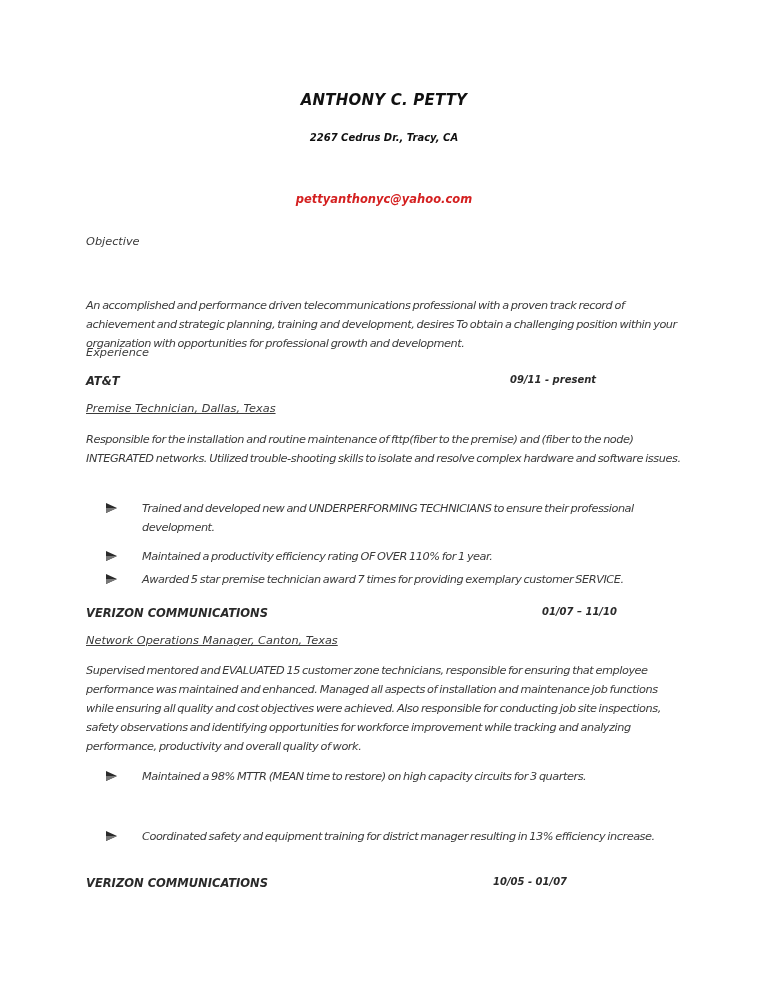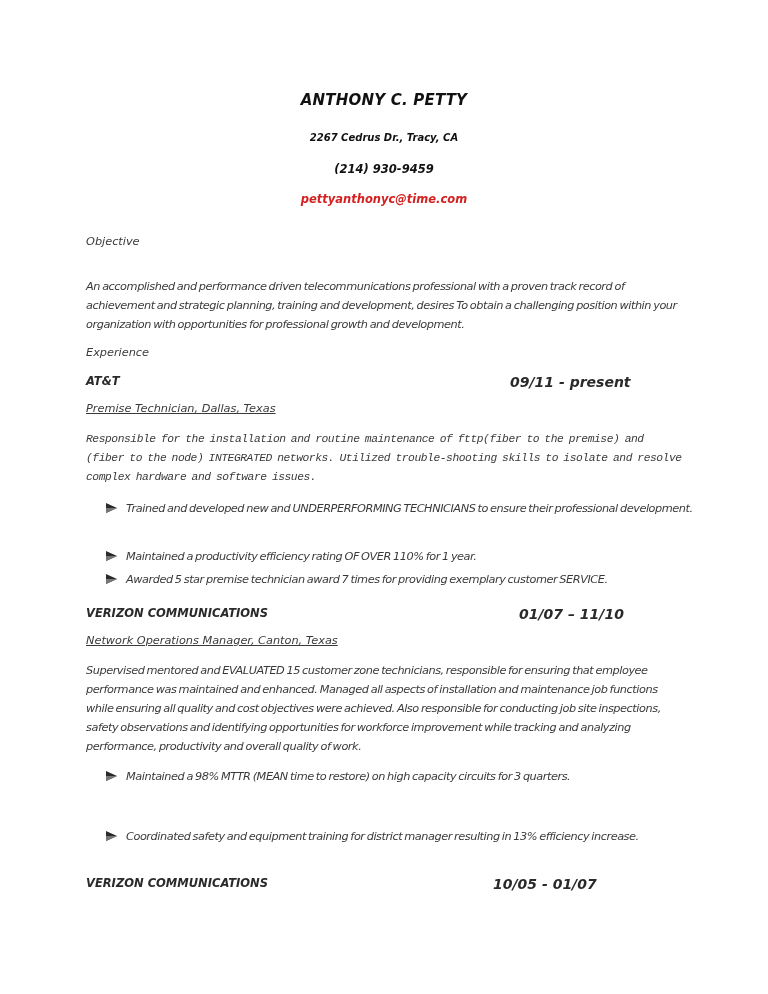--- a/index.html
+++ b/index.html
@@ -57,21 +57,21 @@
     }
     .company {
       font-weight: bold;
       color: #2a2a2a;
       font-size: 11.5px;
     }
     .date {
       position: absolute;
       font-weight: bold;
       color: #2a2a2a;
-      font-size: 14px;
+      font-size: 10px;
       white-space: nowrap;
     }
     .role {
       text-decoration: underline;
       color: #3a3a3a;
     }
     .bullet {
       position: absolute;
       left: 106px;
       width: 590px;
@@ -95,58 +95,57 @@
       content: "";
       position: absolute;
       left: -11px; top: 0px;
       width: 0; height: 0;
       border-top: 0 solid transparent;
       border-bottom: 5px solid transparent;
       border-left: 11px solid #777;
     }
     .bullet .btext {
       display: block;
-      margin-left: 20px;
+      margin-left: 36px;
     }
   </style>
 </head>
 <body>
 
 <div class="page">
 
   <div class="header-line name">ANTHONY C. PETTY</div>
   <div class="header-line address">2267 Cedrus Dr., Tracy, CA</div>
-  <div class="header-line phone">(214) 930-9459</div>
-  <div class="header-line email">pettyanthonyc@time.com</div>
+  <div class="header-line email">pettyanthonyc@yahoo.com</div>
 
   <div class="abs" style="top:235px;">Objective</div>
-  <div class="para" style="top:277px;">An accomplished and performance driven telecommunications professional with a proven track record of achievement and strategic planning, training and development, desires To obtain a challenging position within your organization with opportunities for professional growth and development.</div>
+  <div class="para" style="top:296px;">An accomplished and performance driven telecommunications professional with a proven track record of achievement and strategic planning, training and development, desires To obtain a challenging position within your organization with opportunities for professional growth and development.</div>
 
   <div class="abs" style="top:346px;">Experience</div>
 
   <div class="abs company" style="top:374px;">AT&amp;T</div>
   <div class="date" style="top:374px; left:510px;">09/11 - present</div>
   <div class="abs role" style="top:402px;">Premise Technician, Dallas, Texas</div>
-  <div class="para" style="top:430px;font-family:Liberation Mono, monospace;">Responsible for the installation and routine maintenance of fttp(fiber to the premise) and (fiber to the node) INTEGRATED networks.    Utilized trouble-shooting skills to isolate and resolve complex hardware and software issues.</div>
+  <div class="para" style="top:430px;">Responsible for the installation and routine maintenance of fttp(fiber to the premise) and (fiber to the node) INTEGRATED networks.    Utilized trouble-shooting skills to isolate and resolve complex hardware and software issues.</div>
 
   <div class="bullet" style="top:499px;">
     <span class="arrow"></span>
     <span class="btext">Trained and developed new and UNDERPERFORMING TECHNICIANS to ensure their professional development.</span>
   </div>
   <div class="bullet" style="top:547px;">
     <span class="arrow"></span>
     <span class="btext">Maintained a productivity efficiency rating OF OVER 110% for 1 year.</span>
   </div>
   <div class="bullet" style="top:570px;">
     <span class="arrow"></span>
     <span class="btext">Awarded 5 star premise technician award 7 times for providing exemplary customer SERVICE.</span>
   </div>
 
   <div class="abs company" style="top:606px;">VERIZON COMMUNICATIONS</div>
-  <div class="date" style="top:606px; left:519px;">01/07 – 11/10</div>
+  <div class="date" style="top:606px; left:542px;">01/07 – 11/10</div>
   <div class="abs role" style="top:634px;">Network Operations Manager, Canton, Texas</div>
   <div class="para" style="top:661px;">Supervised mentored and EVALUATED 15 customer zone technicians, responsible for ensuring that employee performance was maintained and enhanced.    Managed all aspects of installation and maintenance job functions while ensuring all quality and cost objectives were achieved.    Also responsible for conducting job site inspections, safety observations and identifying opportunities for workforce improvement while tracking and analyzing performance, productivity and overall quality of work.</div>
 
   <div class="bullet" style="top:767px;">
     <span class="arrow"></span>
     <span class="btext">Maintained a 98% MTTR (MEAN time to restore) on high capacity circuits for 3 quarters.</span>
   </div>
   <div class="bullet" style="top:827px;">
     <span class="arrow"></span>
     <span class="btext">Coordinated safety and equipment training for district manager resulting in 13% efficiency increase.</span>

